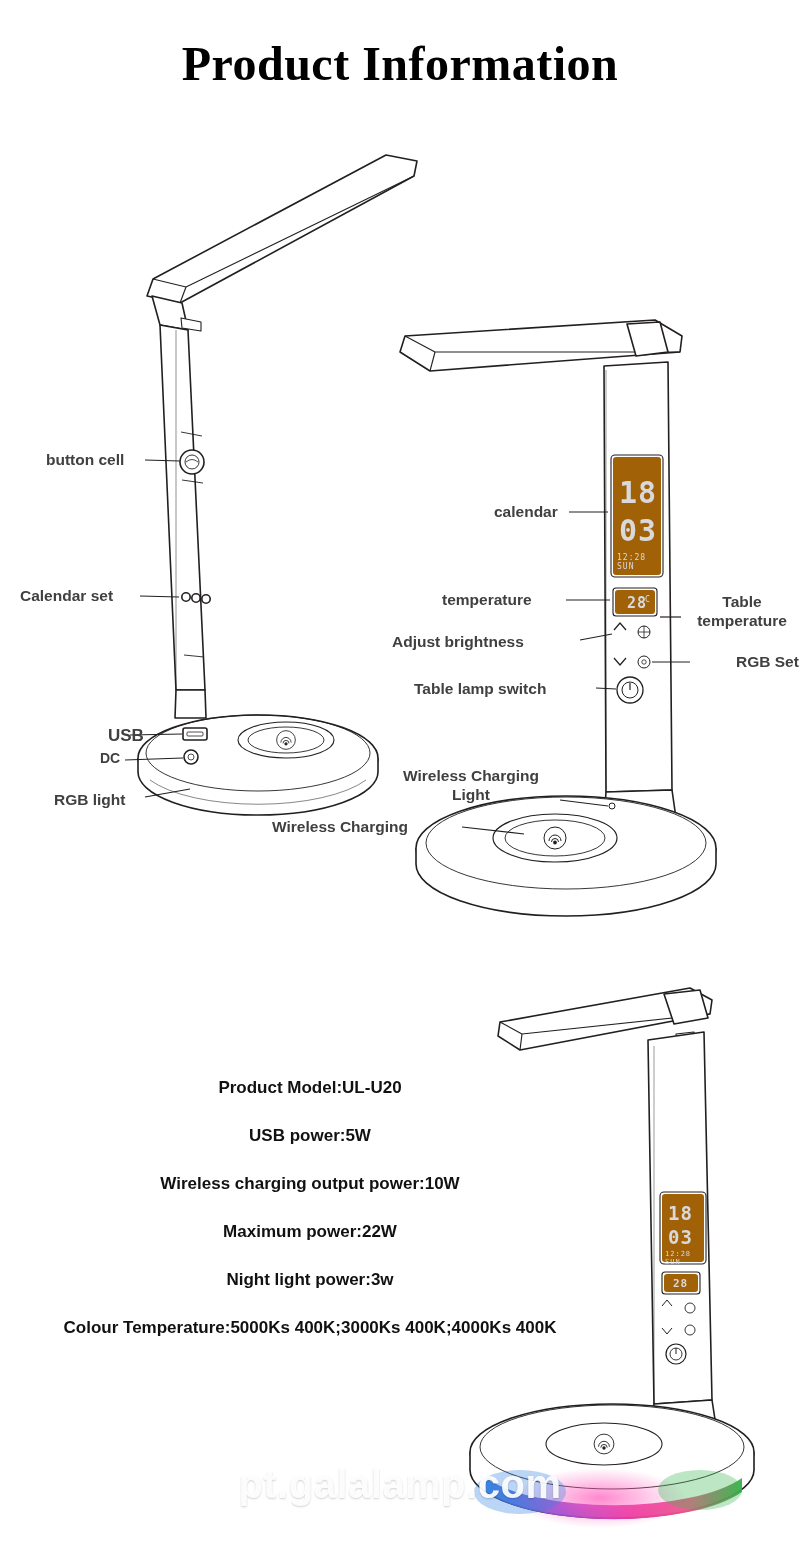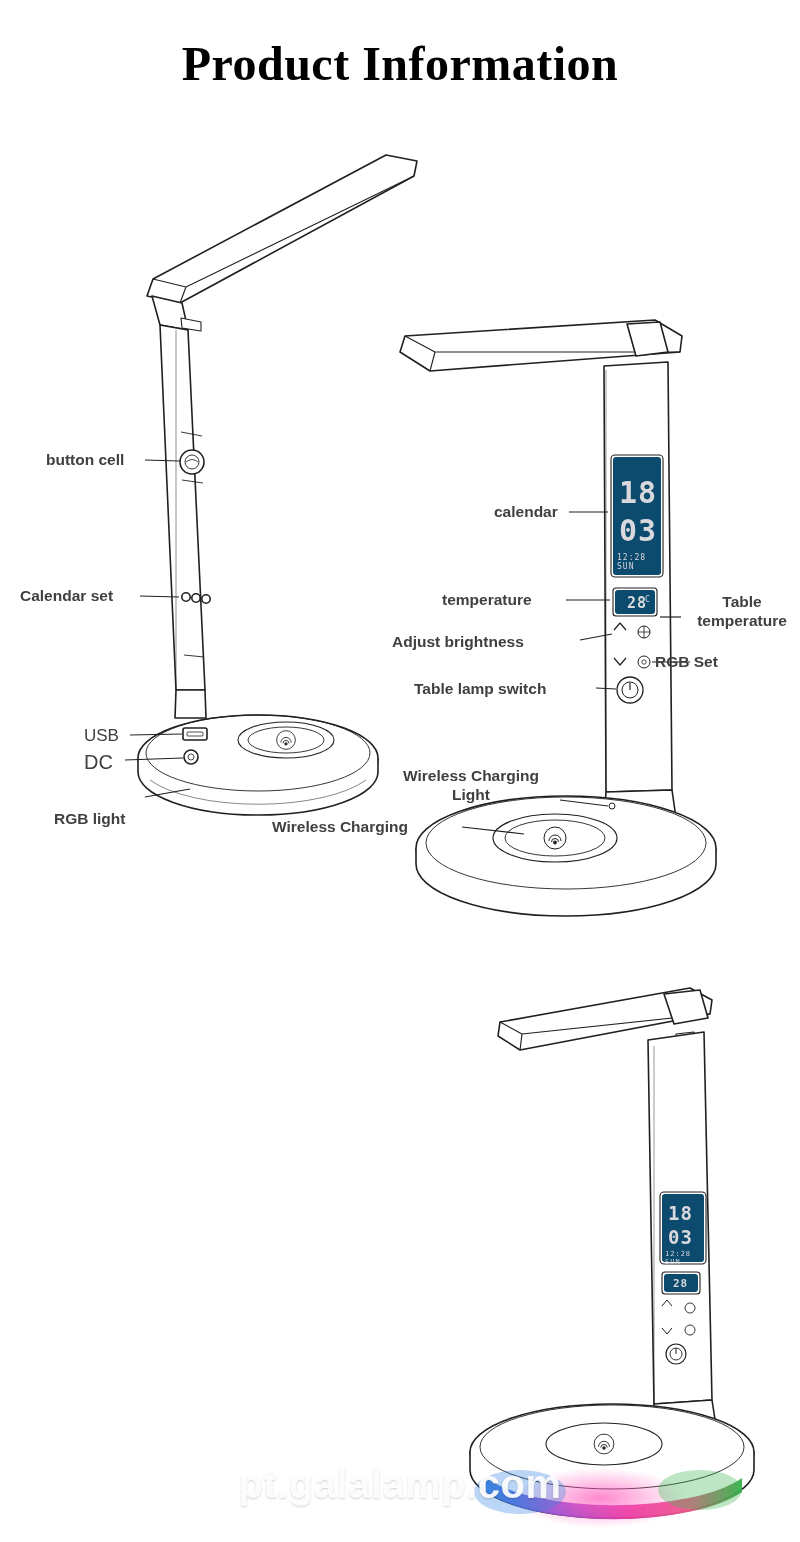--- a/index.html
+++ b/index.html
@@ -35,21 +35,21 @@
 
   
   .lbl {
     position: absolute;
     font-size: 15.5px;
     font-weight: bold;
     color: #404040;
     white-space: nowrap;
     line-height: 1.25;
   }
-  .lbl.thin { font-weight: normal; }
+  .lbl.thin { font-weight: bold; margin-left: 24px; }
   .lbl.center { text-align: center; white-space: normal; }
 
   
   svg.art {
     position: absolute;
     left: 0;
     top: 0;
     width: 800px;
     height: 1542px;
     pointer-events: none;
@@ -81,21 +81,21 @@
     font-size: 40px;
     font-weight: bold;
     color: rgba(255,255,255,0.92);
     text-shadow: 0 1px 2px rgba(0,0,0,0.18);
     letter-spacing: 0.5px;
   }
 
   
   .lcd {
     position: absolute;
-    background: #0c4a6e;
+    background: #a16207;
     border-radius: 3px;
   }
   .lcd .seg {
     font-family: "DejaVu Sans Mono", monospace;
     color: #d8d8dd;
     letter-spacing: 1px;
   }
 </style>
 </head>
 <body>
@@ -287,30 +287,38 @@
     <div class="seg" style="position:absolute; left:6px; top:32px; font-size:19px; font-weight:bold;">03</div>
     <div class="seg" style="position:absolute; left:3px; top:56px; font-size:7px;">12:28 SUN</div>
   </div>
   <div class="lcd" style="left:664px; top:1274px; width:34px; height:18px;">
     <div class="seg" style="position:absolute; left:9px; top:3px; font-size:11px; font-weight:bold;">28</div>
   </div>
 
   <div class="lbl" style="left:46px; top:450px;">button cell</div>
   <div class="lbl" style="left:20px; top:586px;">Calendar set</div>
   <div class="lbl thin" style="left:84px; top:725px; font-size:17px;">USB</div>
-  <div class="lbl thin" style="left:84px; top:750px; font-size:20px;">DC</div>
-  <div class="lbl" style="left:54px; top:790px;margin-top:19px;">RGB light</div>
+  <div class="lbl thin" style="left:76px; top:750px; font-size:14px;">DC</div>
+  <div class="lbl" style="left:54px; top:790px;">RGB light</div>
 
   <div class="lbl" style="left:474px; top:502px;margin-left:20px;">calendar</div>
   <div class="lbl" style="left:442px; top:590px;">temperature</div>
   <div class="lbl" style="left:392px; top:632px;">Adjust brightness</div>
   <div class="lbl" style="left:414px; top:679px;">Table lamp switch</div>
   <div class="lbl center" style="left:686px; top:592px; width:112px; white-space:pre-line;">Table
 temperature</div>
-  <div class="lbl" style="left:655px; top:652px;">RGB Set</div>
+  <div class="lbl" style="left:736px; top:652px;">RGB Set</div>
   <div class="lbl center" style="left:378px; top:766px; width:186px; white-space:pre-line;">Wireless Charging
 Light</div>
   <div class="lbl" style="left:272px; top:817px;">Wireless Charging</div>
 
+  <div class="spec-list">
+    <div class="spec-item">Product Model:UL-U20</div>
+    <div class="spec-item">USB power:5W</div>
+    <div class="spec-item">Wireless charging output power:10W</div>
+    <div class="spec-item">Maximum power:22W</div>
+    <div class="spec-item">Night light power:3w</div>
+    <div class="spec-item">Colour Temperature:5000Ks 400K;3000Ks 400K;4000Ks 400K</div>
+  </div>
 
   <div class="watermark">pt.galalamp.com</div>
 
 </div>
 
 </body></html>

